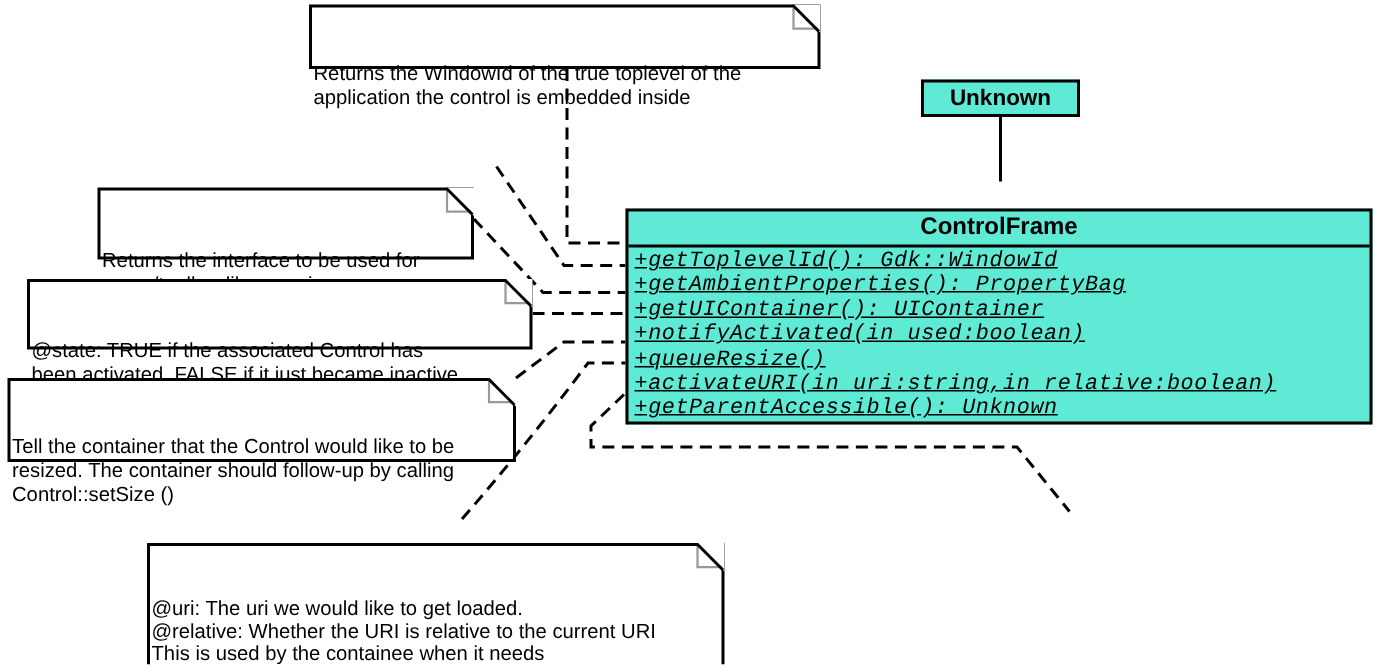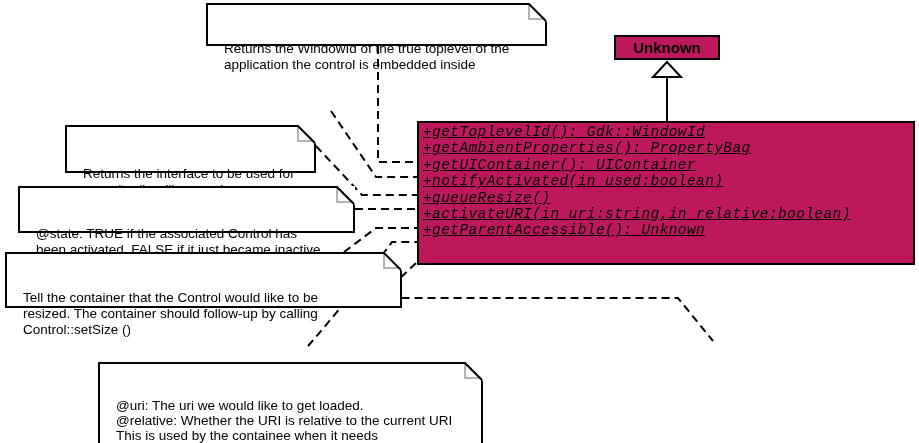--- a/index.html
+++ b/index.html
@@ -8,42 +8,42 @@
     font-family:"Liberation Sans",sans-serif;color:#000;
   }
   #connectors{position:absolute;left:0;top:0;z-index:1;}
   .dashed{stroke:#000;stroke-width:2;fill:none;stroke-dasharray:8 5;}
   .solid{stroke:#000;stroke-width:2;fill:none;}
   .tri{fill:#fff;stroke:#000;stroke-width:2;}
 
   .note{
     position:absolute;z-index:2;box-sizing:border-box;background:#fff;
     border:2px solid #000;font-size:13.5px;line-height:16px;
-    padding:4px 16px;white-space:pre-line;
+    padding:4px 1px;white-space:pre-line;
   }
   .dogear{position:absolute;top:-2px;right:-2px;width:19px;height:19px;}
 
-  .umlclass{position:absolute;z-index:2;box-sizing:border-box;background:#be185d;border:2px solid #000;}
+  .umlclass{position:absolute;z-index:2;box-sizing:border-box;background:#5eead4;border:2px solid #000;margin-top:18px;}
   .umlclass .title{
     font-weight:bold;text-align:center;font-size:16px;line-height:22px;height:24px;
     box-sizing:border-box;border-bottom:2px solid #000;
   }
   #unknown-class{text-align:center;font-weight:bold;font-size:15px;line-height:21px;}
   .methods{padding:1px 0 0 4px;text-decoration:underline;}
   .method{
     font-family:"Liberation Mono","DejaVu Sans Mono",monospace;
     font-style:italic;font-size:14.5px;line-height:16.4px;letter-spacing:.4px;
     white-space:nowrap;
   }
   
   #note-toplevel   {left:206px;top:3px;  width:341px;height:43px;}
   #note-ambient    {left:65px; top:68px; width:266px;height:44px;padding-top:5px;}
   #note-uicontainer{left:65px; top:125px;width:251px;height:48px;padding-top:7px;}
   #note-state      {left:18px; top:186px;width:337px;height:47px;padding-top:6px;}
-  #note-resize     {left:5px;  top:252px;width:397px;height:56px;padding-top:4px;}
+  #note-resize     {left:5px;  top:252px;width:339px;height:56px;padding-top:4px;}
   #note-uri        {left:98px; top:362px;width:385px;height:95px;line-height:15.3px;padding-top:3px;}
   #note-corba      {left:513px;top:341px;width:392px;height:63px;padding-top:5px;}
 
   #unknown-class     {left:614px;top:35px; width:106px;height:25px;}
   #controlframe-class{left:417px;top:121px;width:498px;height:144px;}
 </style>
 </head>
 <body>
 
 <div id="canvas">
@@ -62,20 +62,21 @@
       <line class="solid" x1="667" y1="121" x2="667" y2="76"></line>
       <polygon class="tri" points="667,62 653,77 681,77"></polygon>
     </g>
   </svg>
 
   <div class="umlclass" id="unknown-class">
     <span>Unknown</span>
   </div>
 
   <div class="umlclass" id="controlframe-class">
+    <div class="title">ControlFrame</div>
     <div class="methods">
       <div class="method">+getToplevelId(): Gdk::WindowId</div>
       <div class="method">+getAmbientProperties(): PropertyBag</div>
       <div class="method">+getUIContainer(): UIContainer</div>
       <div class="method">+notifyActivated(in used:boolean)</div>
       <div class="method">+queueResize()</div>
       <div class="method">+activateURI(in uri:string,in relative:boolean)</div>
       <div class="method">+getParentAccessible(): Unknown</div>
     </div>
   </div>

